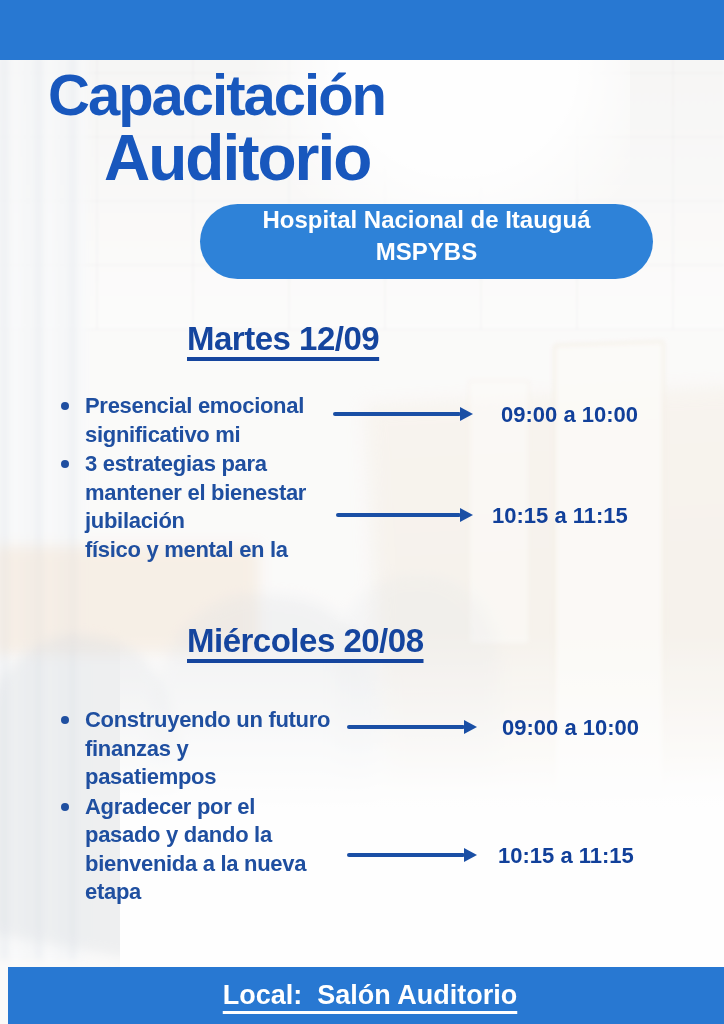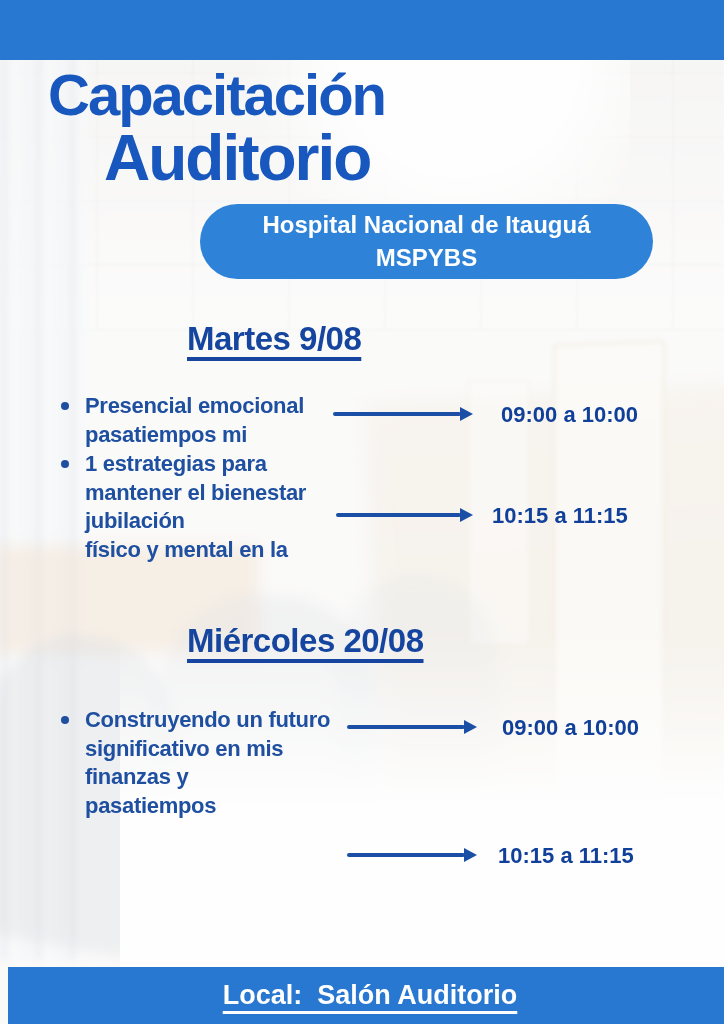--- a/index.html
+++ b/index.html
@@ -53,21 +53,21 @@
     text-decoration:underline;text-decoration-thickness:3px;text-underline-offset:7px;}
 
   
   .title{position:absolute;font-weight:bold;color:var(--title-blue);
     letter-spacing:-2px;line-height:1;}
   .title-1{left:48px;top:66px;font-size:58px;}
   .title-2{left:104px;top:126px;font-size:64px;}
 
   .badge{position:absolute;left:200px;top:204px;width:453px;height:75px;
     background:var(--badge-blue);border-radius:38px;display:flex;flex-direction:column;
-    align-items:center;justify-content:center;color:#fff;font-weight:bold;
+    align-items:center;color:#fff;font-weight:bold;
     font-size:24px;line-height:1.35;text-align:center;}
 
   
   .day-heading{position:absolute;font-size:33px;font-weight:bold;color:var(--heading-blue);
     letter-spacing:-.5px;text-decoration:underline;text-decoration-thickness:3.5px;
     text-underline-offset:7px;}
   .h-day1{left:187px;top:320px;}
   .h-day2{left:187px;top:622px;}
 
   .topic-list{position:absolute;list-style:none;width:320px;}
@@ -118,30 +118,30 @@
   <div class="topbar"></div>
 
   <div class="title title-1">Capacitación</div>
   <div class="title title-2">Auditorio</div>
 
   <div class="badge">
     <span>Hospital Nacional de Itauguá</span>
     <span>MSPYBS</span>
   </div>
 
-  <div class="day-heading h-day1">Martes 9/08</div>
+  <div class="day-heading h-day1">Martes 12/09</div>
   <ul class="topic-list list-1">
     <li class="topic-item">
       <span class="dot"></span>
       <span class="tline">Presencial emocional</span>
-      <span class="tline">pasatiempos mi</span>
+      <span class="tline">significativo mi</span>
     </li>
     <li class="topic-item">
       <span class="dot"></span>
-      <span class="tline">1 estrategias para</span>
+      <span class="tline">3 estrategias para</span>
       <span class="tline">mantener el bienestar</span>
       <span class="tline">jubilación</span>
       <span class="tline">físico y mental en la</span>
     </li>
   </ul>
   <div class="arrow ar-1">
     <span class="shaft"></span>
     <span class="head"></span>
   </div>
   <div class="time tm-1">09:00 a 10:00</div>
@@ -149,23 +149,29 @@
     <span class="shaft"></span>
     <span class="head"></span>
   </div>
   <div class="time tm-2">10:15 a 11:15</div>
 
   <div class="day-heading h-day2">Miércoles 20/08</div>
   <ul class="topic-list list-2">
     <li class="topic-item">
       <span class="dot"></span>
       <span class="tline">Construyendo un futuro</span>
-      <span class="tline">significativo en mis</span>
       <span class="tline">finanzas y</span>
       <span class="tline">pasatiempos</span>
+    </li>
+    <li class="topic-item">
+      <span class="dot"></span>
+      <span class="tline">Agradecer por el</span>
+      <span class="tline">pasado y dando la</span>
+      <span class="tline">bienvenida a la nueva</span>
+      <span class="tline">etapa</span>
     </li>
   </ul>
   <div class="arrow ar-3">
     <span class="shaft"></span>
     <span class="head"></span>
   </div>
   <div class="time tm-3">09:00 a 10:00</div>
   <div class="arrow ar-4">
     <span class="shaft"></span>
     <span class="head"></span>

